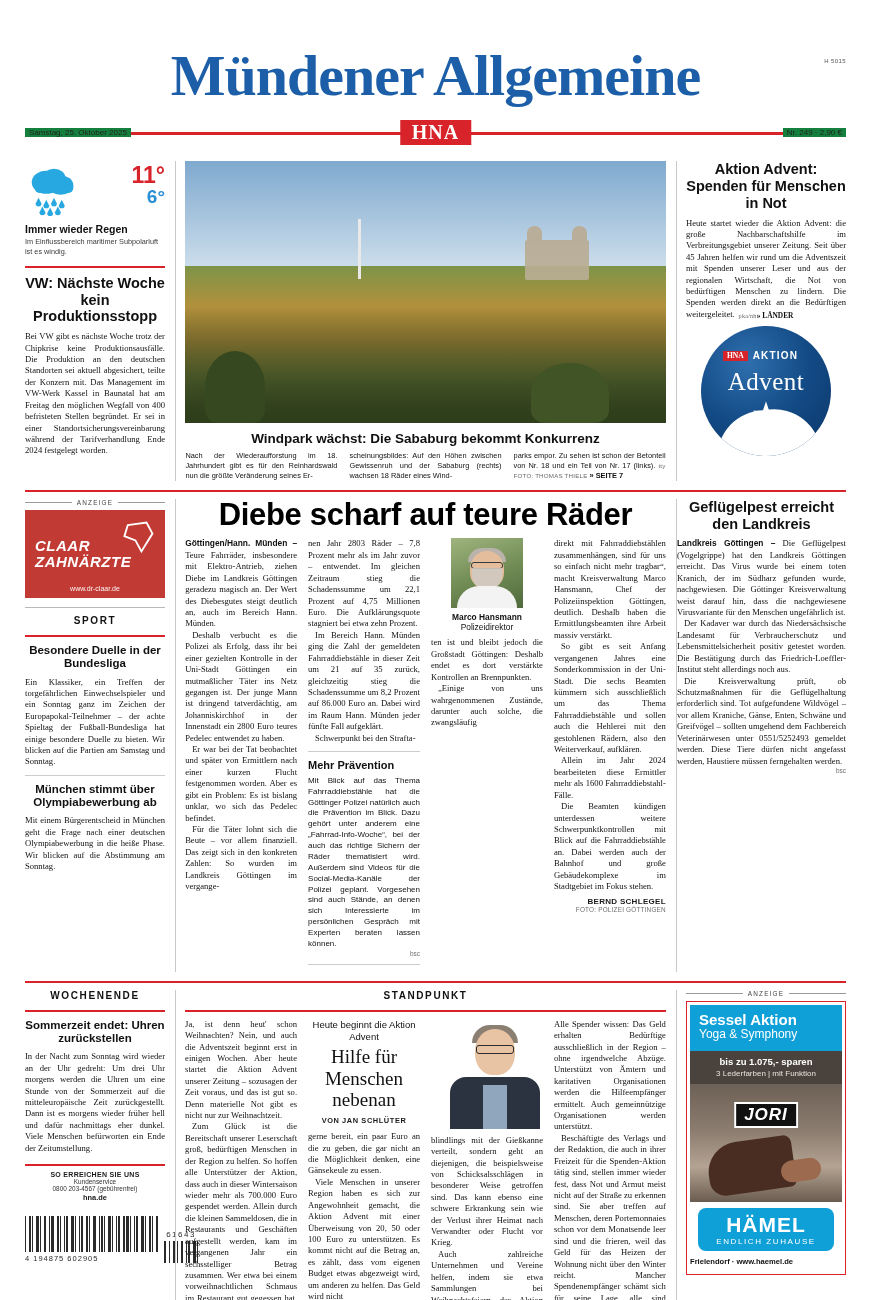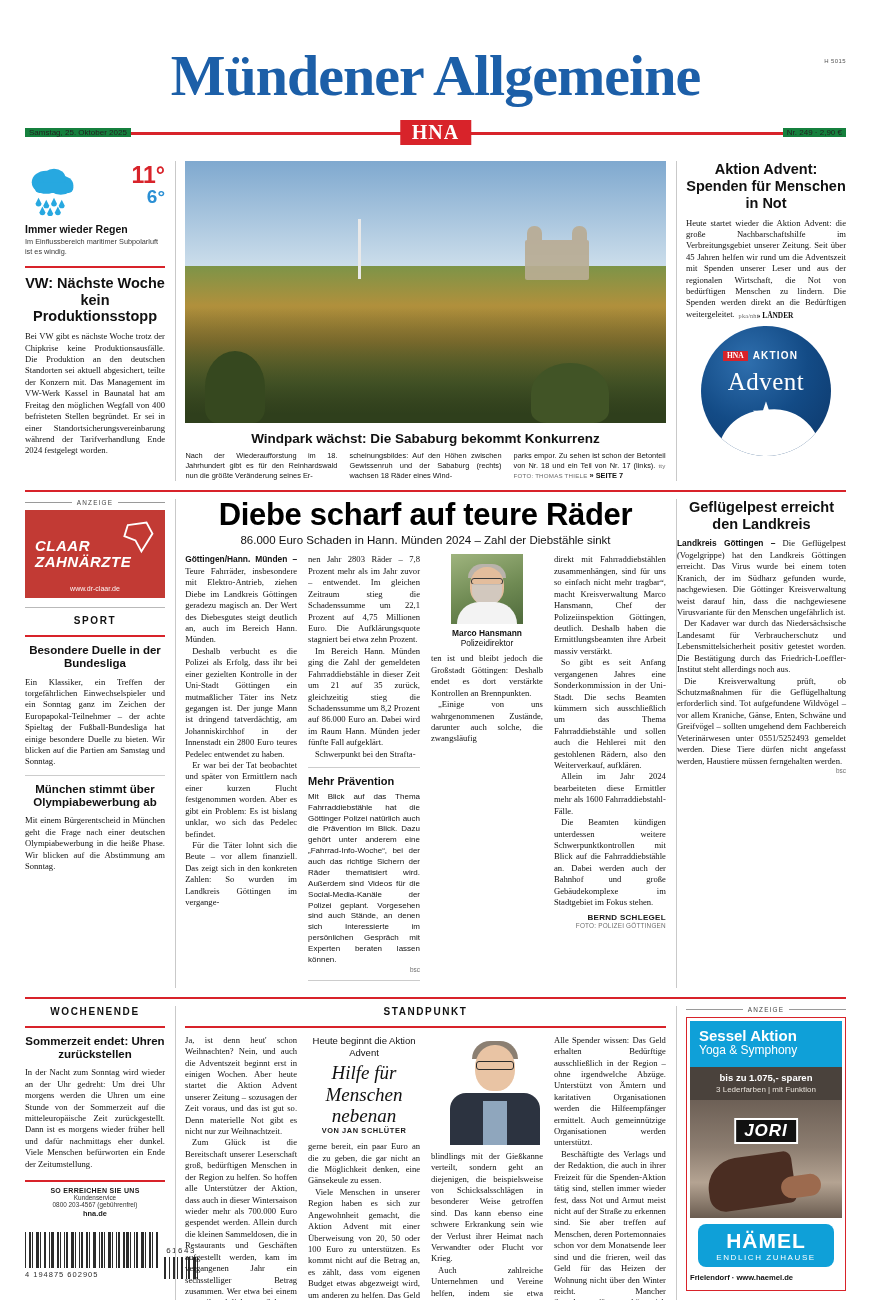--- a/index.html
+++ b/index.html
@@ -259,30 +259,30 @@
   .ab-star span {
     position:absolute; left:-17px; top:-4px; width:34px; text-align:center;
   }
 
   
   .bottom { display:flex; padding: 0 25px; margin-top:7px; }
   .b-c1 { width:150px; flex:0 0 150px; padding-right:10px; }
   .b-c2 { flex:1 1 auto; padding:0 10px; }
   .b-c3 { width:170px; flex:0 0 170px; padding-left:10px; }
   .stand-title {
-    font-family:"Liberation Serif", serif; font-style:italic;
+    font-family:"Liberation Serif", serif; 
     font-size:19px; text-align:center; line-height:1.12; color:#111; margin-top:4px;
   }
   .stand-kicker {
     font-family:"Liberation Sans", sans-serif; font-size:9.5px;
     text-align:center; line-height:1.25; color:#111;
   }
   .stand-by {
     font-family:"Liberation Sans", sans-serif; font-weight:bold;
-    font-size:7.4px; letter-spacing:.6px; text-align:center; 
+    font-size:7.4px; letter-spacing:.6px; text-align:center; margin-top:6px;
   }
   .author-photo {
     width:96px; height:110px; margin-left:auto;
     background:#ffffff; position:relative; overflow:hidden;
   }
   .author-photo .ph-face {
     position:absolute; left:50%; top:10px; transform:translateX(-50%);
     width:40px; height:46px; background:#e9c4a4; border-radius:48% 48% 45% 45%;
   }
   .author-photo .ph-hair {
@@ -489,21 +489,20 @@
       <div class="hl-sans-c sm">München stimmt über Olympiabewerbung ab</div>
       <div class="body-serif">
         <p>Mit einem Bürgerentscheid in München geht die Frage nach einer deutschen Olympiabewerbung in die heiße Phase. Wir blicken auf die Abstimmung am Sonntag.</p>
       </div>
     </div>
 
     <div class="vline"></div>
 
     <div class="ms-mid">
       <div class="big-head">Diebe scharf auf teure Räder</div>
-      <div class="sub-head">86.000 Euro Schaden in Hann. Münden 2024 – Zahl der Diebstähle sinkt</div>
 
       <div class="ms-cols">
 
         <div class="c">
           <div class="body-serif" style="margin-top:0;">
             <p><span class="dateline">Göttingen/Hann. Münden –</span>
                <span>Teure Fahrräder, insbesondere mit Elektro-Antrieb, ziehen Diebe im Landkreis Göttingen geradezu magisch an. Der Wert des Diebesgutes steigt deutlich an, auch im Bereich Hann. Münden.</span></p>
             <p>Deshalb verbucht es die Polizei als Erfolg, dass ihr bei einer gezielten Kontrolle in der Uni-Stadt Göttingen ein mutmaßlicher Täter ins Netz gegangen ist. Der junge Mann ist dringend tatverdächtig, am Johanniskirchhof in der Innenstadt ein 2800 Euro teures Pedelec entwendet zu haben.</p>
             <p>Er war bei der Tat beobachtet und später von Ermittlern nach einer kurzen Flucht festgenommen worden. Aber es gibt ein Problem: Es ist bislang unklar, wo sich das Pedelec befindet.</p>
             <p>Für die Täter lohnt sich die Beute – vor allem finanziell. Das zeigt sich in den konkreten Zahlen: So wurden im Landkreis Göttingen im vergange-</p>

